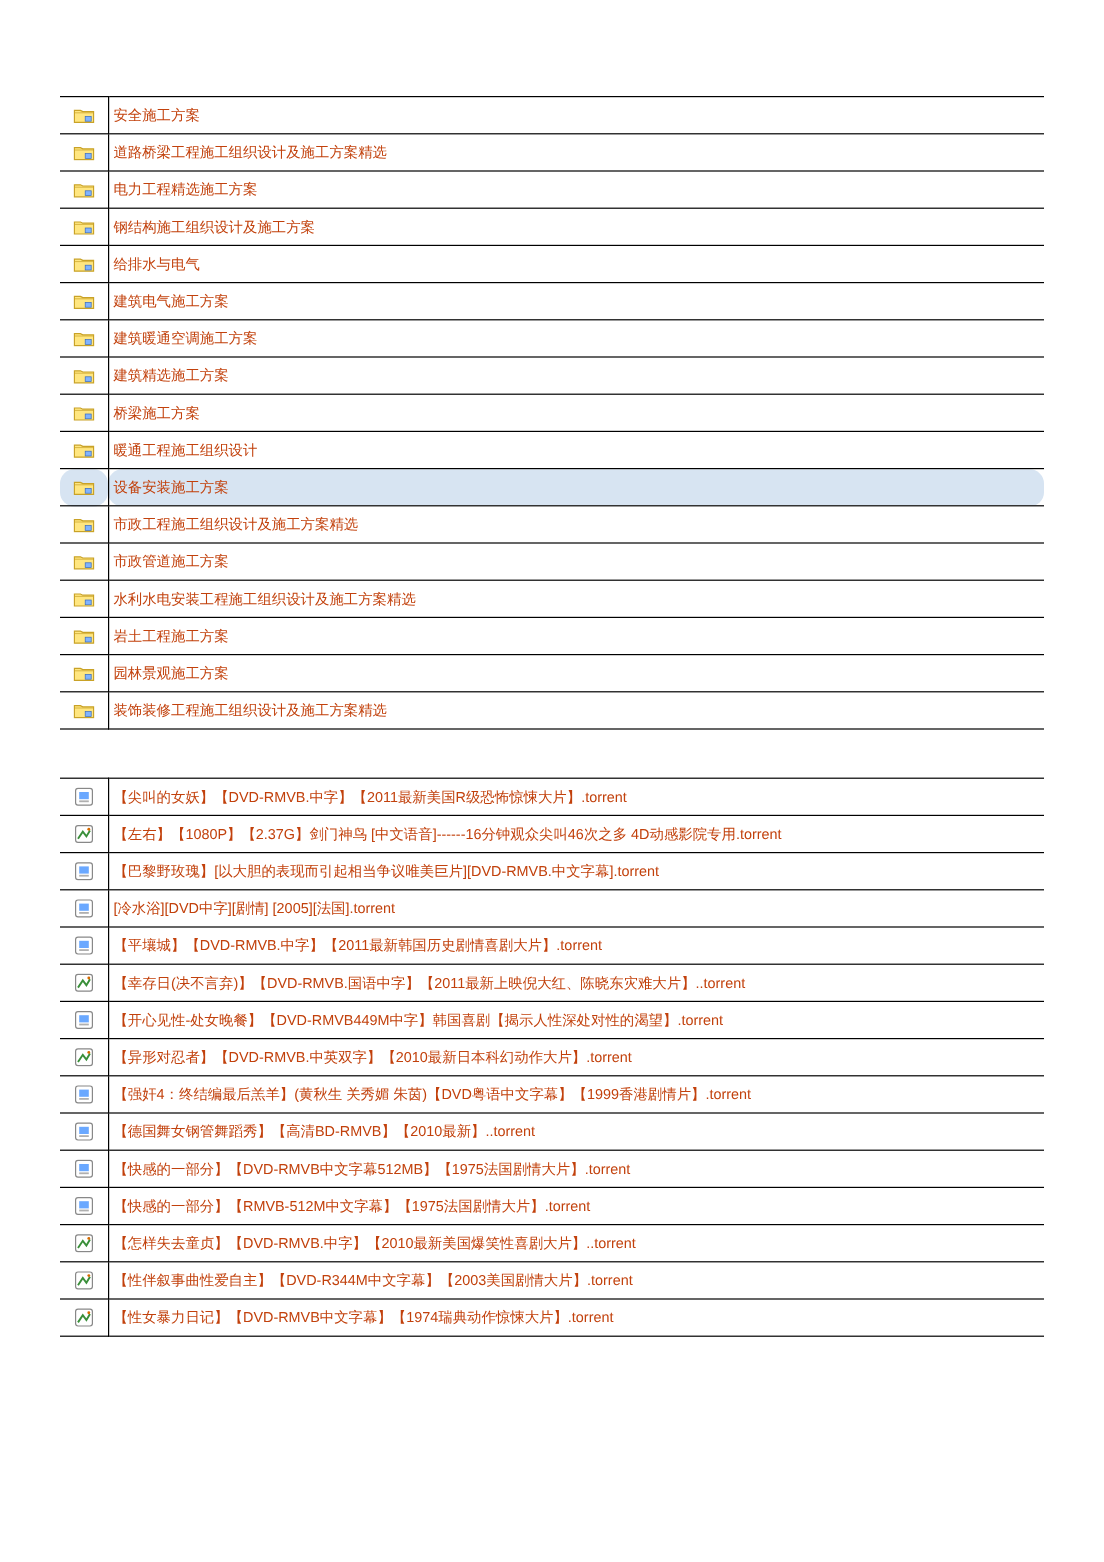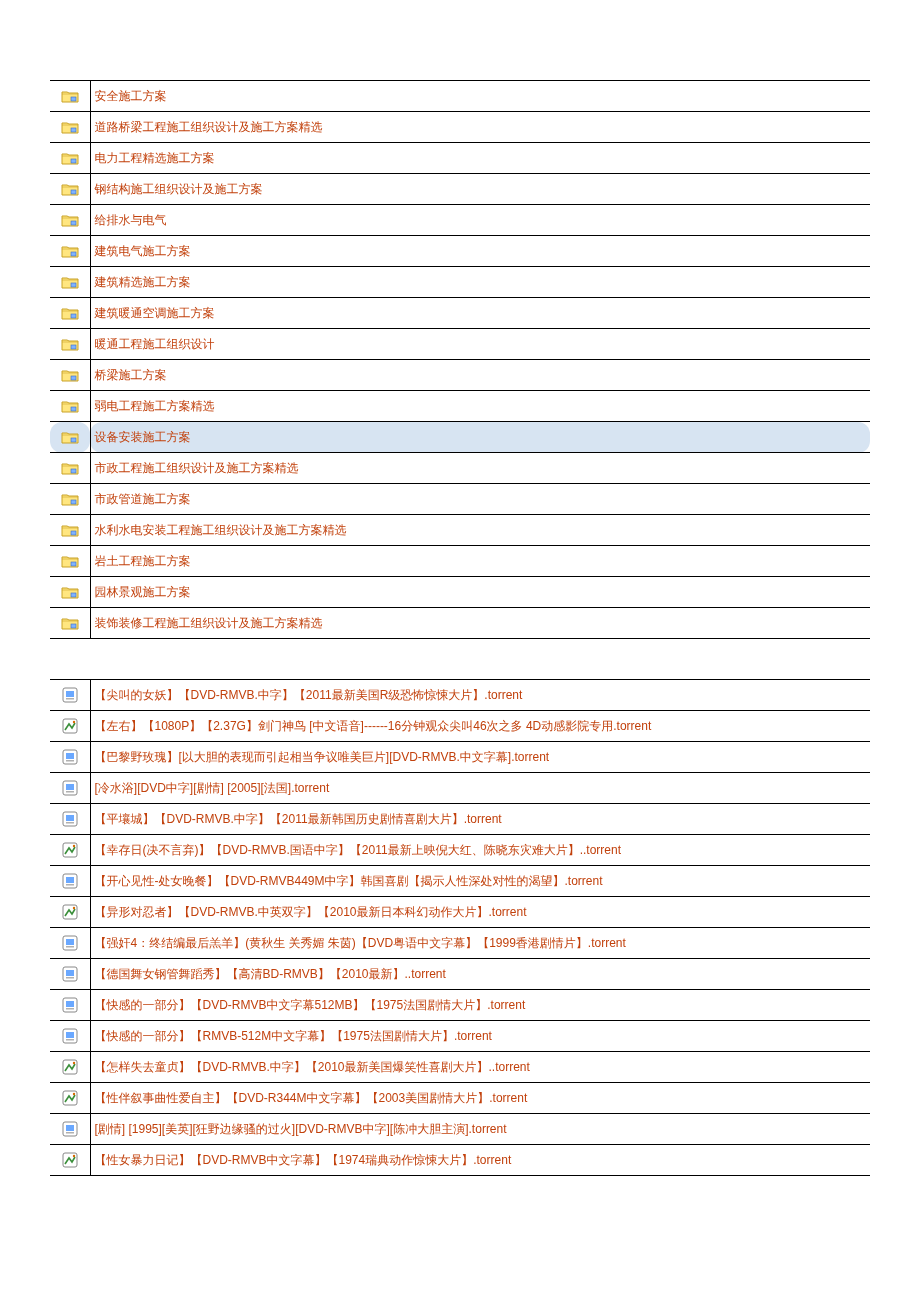--- a/index.html
+++ b/index.html
@@ -99,53 +99,45 @@
                 <rect x="10" y="8" width="5" height="4" fill="#7fb3ff" stroke="#3a6bbf" stroke-width="0.6"></rect>
               </svg></span></td>
           <td class="name-cell">建筑电气施工方案</td>
         </tr>
         <tr>
           <td class="icon-cell"><span class="folder-icon"><svg width="18" height="14" viewBox="0 0 18 14">
                 <path d="M1 3 L1 13 L17 13 L17 4 L8 4 L6 3 Z" fill="#ffe680" stroke="#c9a227" stroke-width="1"></path>
                 <path d="M1 5 L17 5" stroke="#c9a227" stroke-width="0.6"></path>
                 <rect x="10" y="8" width="5" height="4" fill="#7fb3ff" stroke="#3a6bbf" stroke-width="0.6"></rect>
               </svg></span></td>
+          <td class="name-cell">建筑暖通空调施工方案</td>
+        </tr>
+        <tr>
+          <td class="icon-cell"><span class="folder-icon"><svg width="18" height="14" viewBox="0 0 18 14">
+                <path d="M1 3 L1 13 L17 13 L17 4 L8 4 L6 3 Z" fill="#ffe680" stroke="#c9a227" stroke-width="1"></path>
+                <path d="M1 5 L17 5" stroke="#c9a227" stroke-width="0.6"></path>
+                <rect x="10" y="8" width="5" height="4" fill="#7fb3ff" stroke="#3a6bbf" stroke-width="0.6"></rect>
+              </svg></span></td>
           <td class="name-cell">建筑精选施工方案</td>
         </tr>
         <tr>
           <td class="icon-cell"><span class="folder-icon"><svg width="18" height="14" viewBox="0 0 18 14">
                 <path d="M1 3 L1 13 L17 13 L17 4 L8 4 L6 3 Z" fill="#ffe680" stroke="#c9a227" stroke-width="1"></path>
                 <path d="M1 5 L17 5" stroke="#c9a227" stroke-width="0.6"></path>
                 <rect x="10" y="8" width="5" height="4" fill="#7fb3ff" stroke="#3a6bbf" stroke-width="0.6"></rect>
               </svg></span></td>
-          <td class="name-cell">建筑暖通空调施工方案</td>
+          <td class="name-cell">桥梁施工方案</td>
         </tr>
         <tr>
           <td class="icon-cell"><span class="folder-icon"><svg width="18" height="14" viewBox="0 0 18 14">
                 <path d="M1 3 L1 13 L17 13 L17 4 L8 4 L6 3 Z" fill="#ffe680" stroke="#c9a227" stroke-width="1"></path>
                 <path d="M1 5 L17 5" stroke="#c9a227" stroke-width="0.6"></path>
                 <rect x="10" y="8" width="5" height="4" fill="#7fb3ff" stroke="#3a6bbf" stroke-width="0.6"></rect>
               </svg></span></td>
           <td class="name-cell">暖通工程施工组织设计</td>
-        </tr>
-        <tr>
-          <td class="icon-cell"><span class="folder-icon"><svg width="18" height="14" viewBox="0 0 18 14">
-                <path d="M1 3 L1 13 L17 13 L17 4 L8 4 L6 3 Z" fill="#ffe680" stroke="#c9a227" stroke-width="1"></path>
-                <path d="M1 5 L17 5" stroke="#c9a227" stroke-width="0.6"></path>
-                <rect x="10" y="8" width="5" height="4" fill="#7fb3ff" stroke="#3a6bbf" stroke-width="0.6"></rect>
-              </svg></span></td>
-          <td class="name-cell">桥梁施工方案</td>
-        </tr>
-        <tr>
-          <td class="icon-cell"><span class="folder-icon"><svg width="18" height="14" viewBox="0 0 18 14">
-                <path d="M1 3 L1 13 L17 13 L17 4 L8 4 L6 3 Z" fill="#ffe680" stroke="#c9a227" stroke-width="1"></path>
-                <path d="M1 5 L17 5" stroke="#c9a227" stroke-width="0.6"></path>
-                <rect x="10" y="8" width="5" height="4" fill="#7fb3ff" stroke="#3a6bbf" stroke-width="0.6"></rect>
-              </svg></span></td>
-          <td class="name-cell">弱电工程施工方案精选</td>
         </tr>
         <tr class="selected">
           <td class="icon-cell"><span class="folder-icon"><svg width="18" height="14" viewBox="0 0 18 14">
                 <path d="M1 3 L1 13 L17 13 L17 4 L8 4 L6 3 Z" fill="#ffe680" stroke="#c9a227" stroke-width="1"></path>
                 <path d="M1 5 L17 5" stroke="#c9a227" stroke-width="0.6"></path>
                 <rect x="10" y="8" width="5" height="4" fill="#7fb3ff" stroke="#3a6bbf" stroke-width="0.6"></rect>
               </svg></span></td>
           <td class="name-cell">设备安装施工方案</td>
         </tr>
         <tr>
@@ -311,28 +303,20 @@
         </tr>
         <tr>
           <td class="icon-cell"><span class="bt2-icon"><svg width="16" height="16" viewBox="0 0 16 16">
                 <rect x="1" y="1" width="14" height="14" rx="2" fill="#fff" stroke="#888" stroke-width="1"></rect>
                 <path d="M3 12 L7 6 L10 10 L13 5" fill="none" stroke="#3a8f3a" stroke-width="1.6"></path>
                 <circle cx="12" cy="4" r="1.2" fill="#d66a00"></circle>
               </svg></span></td>
           <td class="name-cell">【性伴叙事曲性爱自主】【DVD-R344M中文字幕】【2003美国剧情大片】.torrent</td>
         </tr>
         <tr>
-          <td class="icon-cell"><span class="bt-icon"><svg width="16" height="16" viewBox="0 0 16 16">
-                <rect x="1" y="1" width="14" height="14" rx="2" fill="#fff" stroke="#888" stroke-width="1"></rect>
-                <rect x="4" y="4" width="8" height="6" fill="#6aa8ff"></rect>
-                <rect x="4" y="11" width="8" height="1.5" fill="#b0b0b0"></rect>
-              </svg></span></td>
-          <td class="name-cell">[剧情] [1995][美英][狂野边缘骚的过火][DVD-RMVB中字][陈冲大胆主演].torrent</td>
-        </tr>
-        <tr>
           <td class="icon-cell"><span class="bt2-icon"><svg width="16" height="16" viewBox="0 0 16 16">
                 <rect x="1" y="1" width="14" height="14" rx="2" fill="#fff" stroke="#888" stroke-width="1"></rect>
                 <path d="M3 12 L7 6 L10 10 L13 5" fill="none" stroke="#3a8f3a" stroke-width="1.6"></path>
                 <circle cx="12" cy="4" r="1.2" fill="#d66a00"></circle>
               </svg></span></td>
           <td class="name-cell">【性女暴力日记】【DVD-RMVB中文字幕】【1974瑞典动作惊悚大片】.torrent</td>
         </tr>
       </tbody>
   </table>
 

